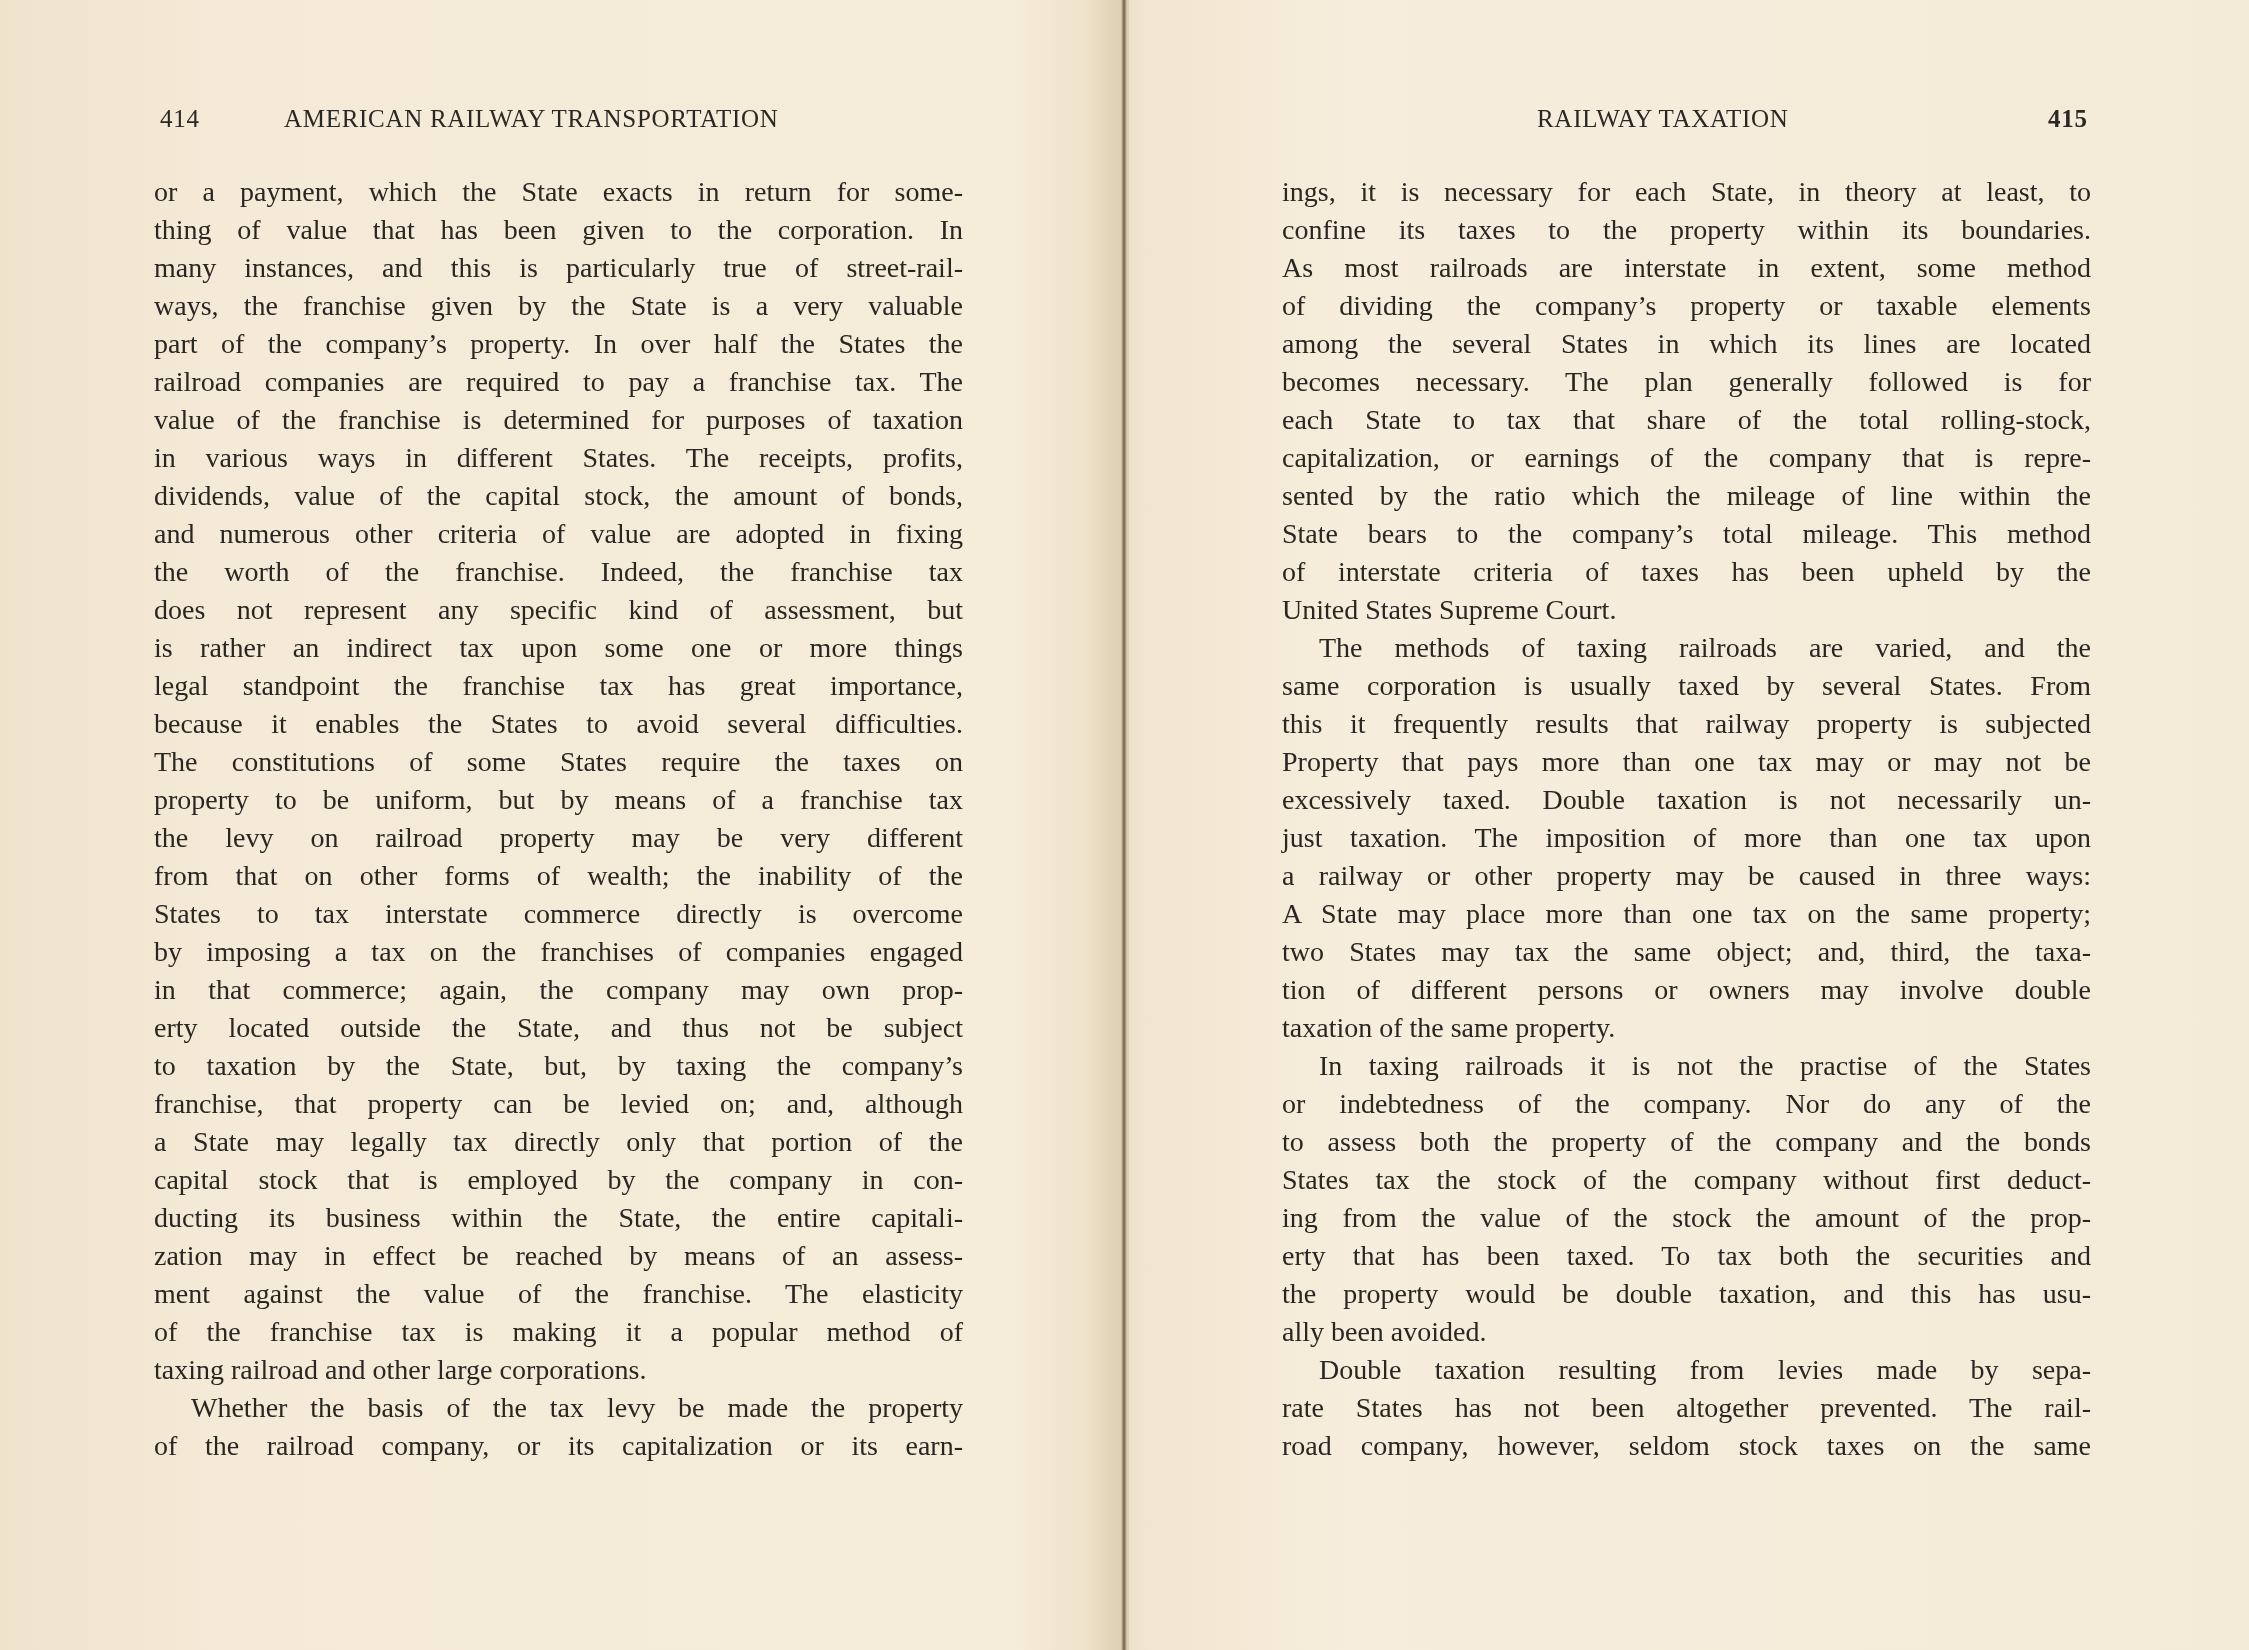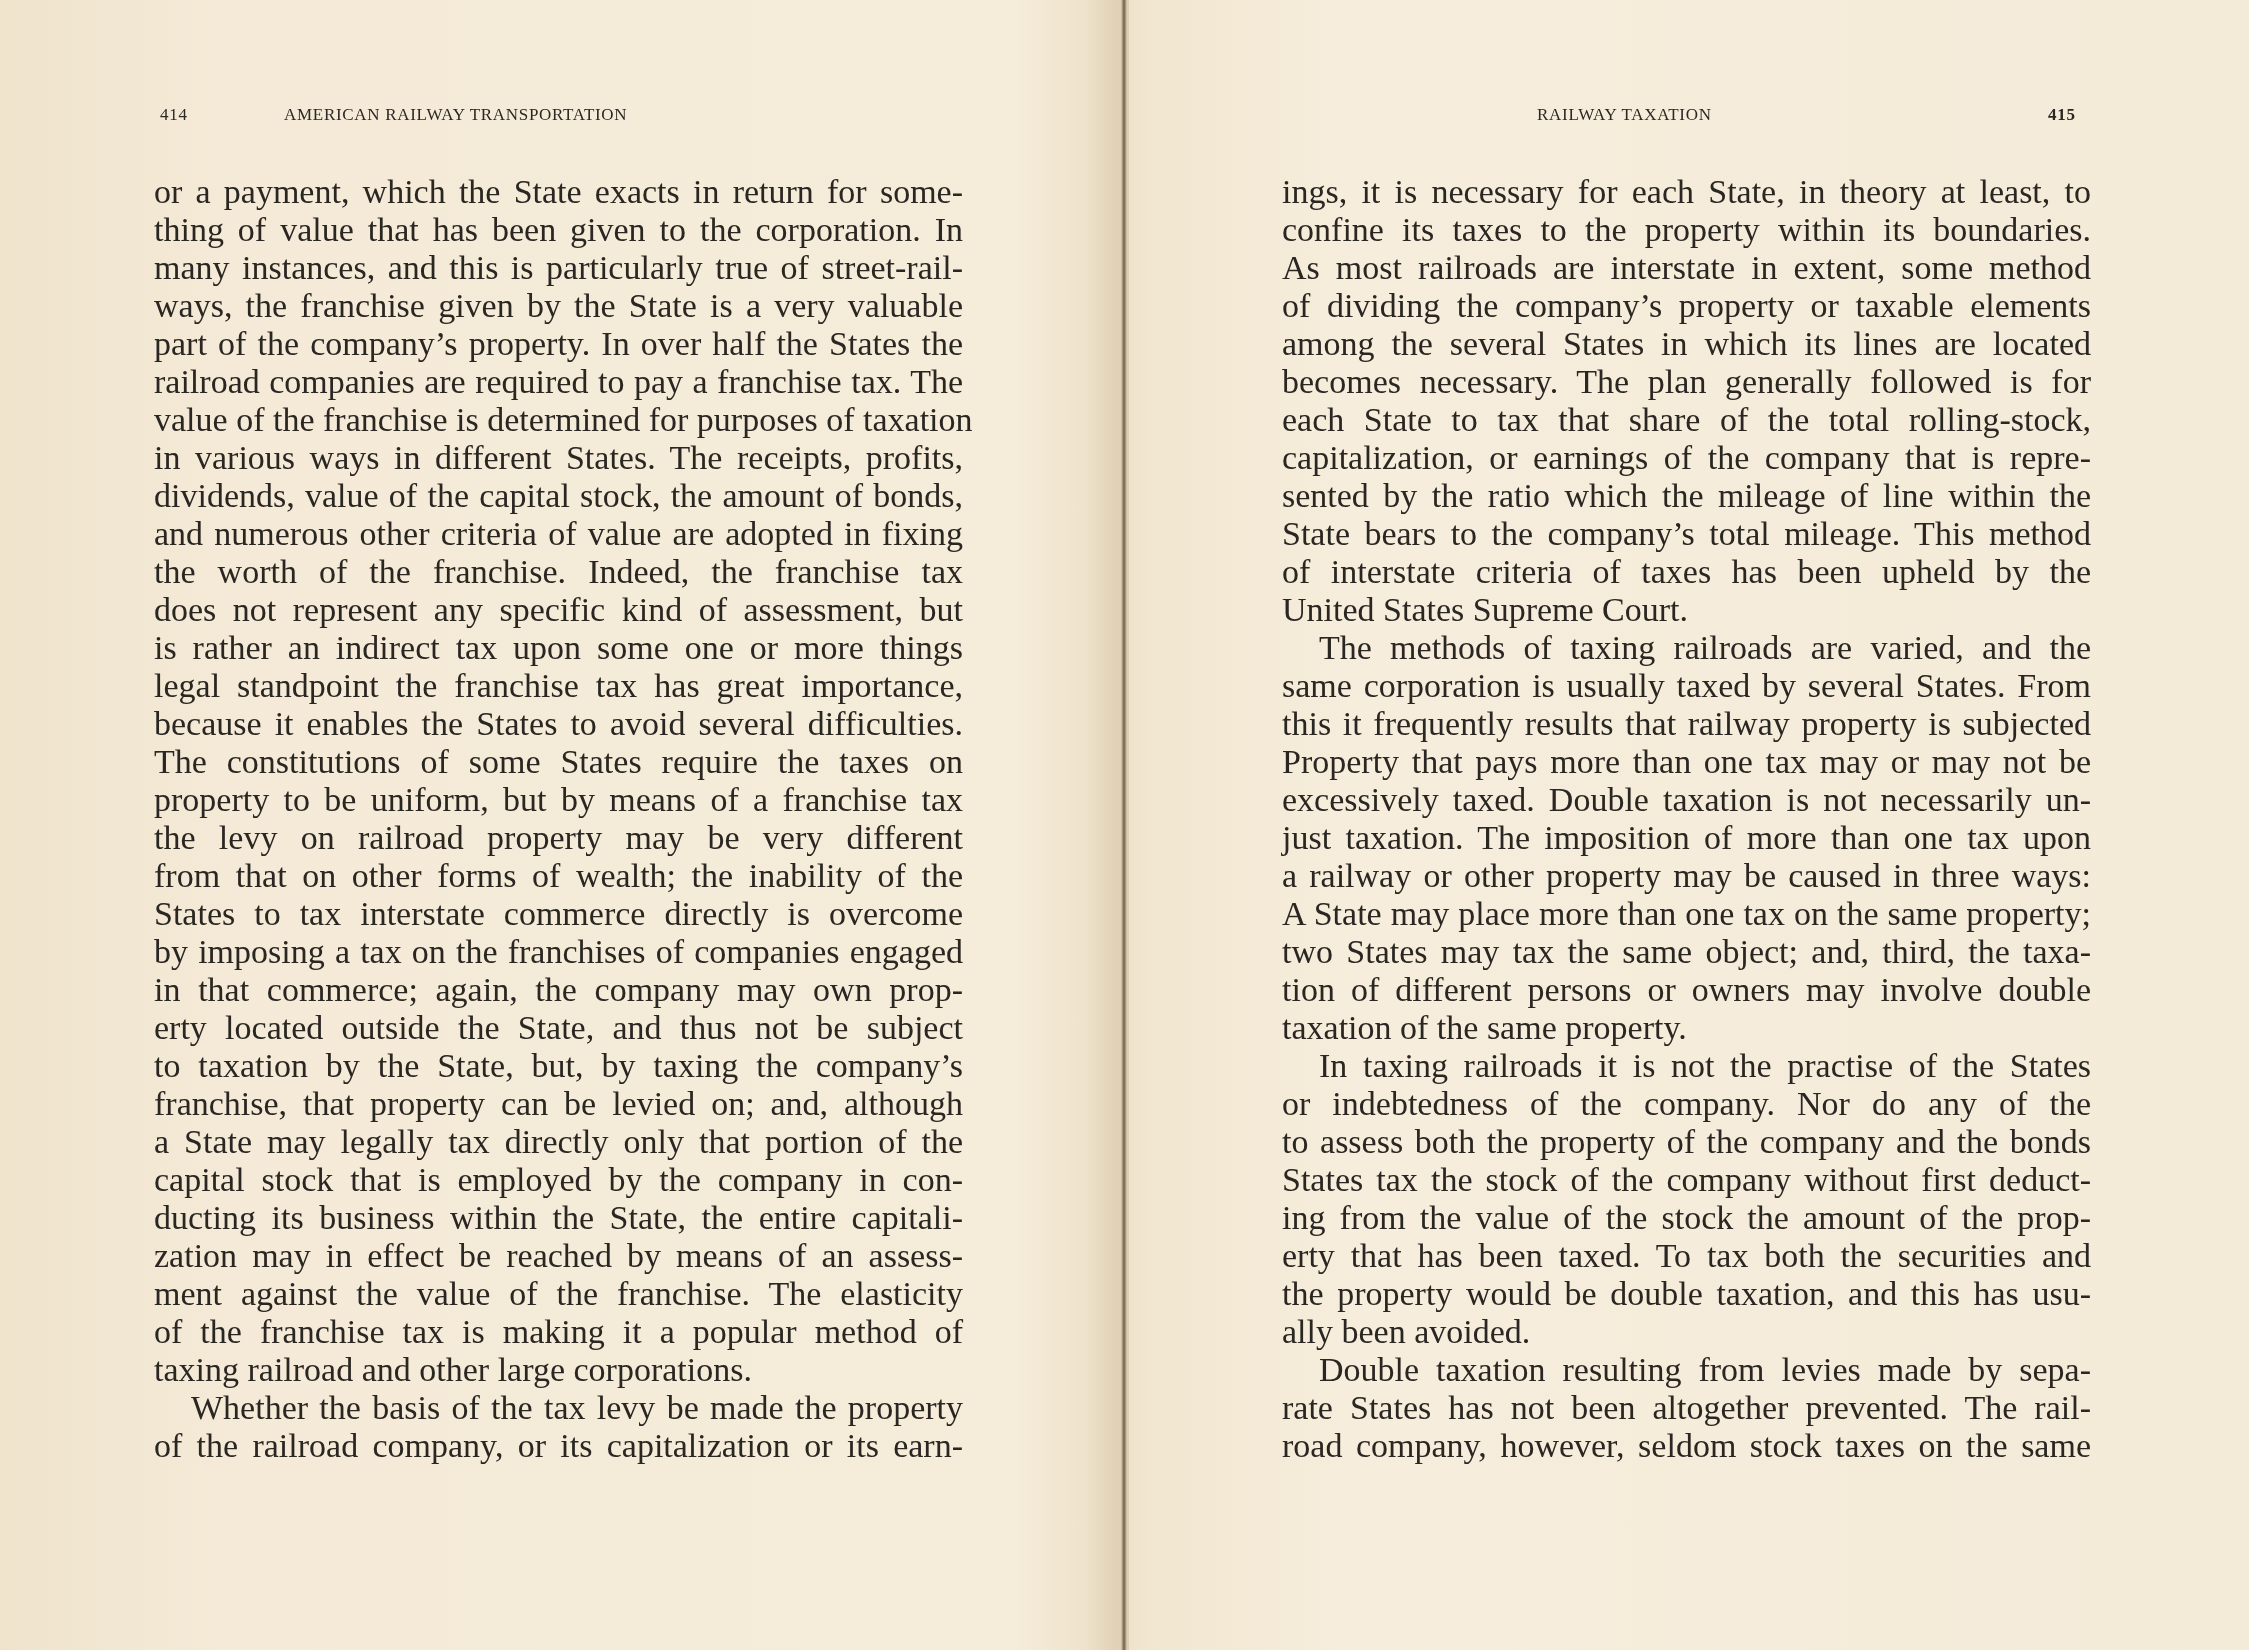--- a/index.html
+++ b/index.html
@@ -41,37 +41,37 @@
       position: absolute;
       top: 0;
       height: 1650px;
     }
     .page-left { left: 0; width: 1121px; }
     .page-right { left: 1127px; width: 988px; }
 
     .running-head {
       position: absolute;
       top: 105px;
-      font-size: 17px;
+      font-size: 25px;
       letter-spacing: 0.7px;
       color: #2b2723;
       white-space: nowrap;
     }
     .page-left .folio { left: 160px; }
     .page-left .head-title { left: 284px; }
     .page-right .head-title { left: 410px; }
     .page-right .folio { left: 2048px; font-weight: bold; }
     .page-right .folio, .page-right .head-title { position: absolute; }
     .page-right .folio { left: 921px; }
 
     .text-block {
       position: absolute;
       top: 173px;
       width: 809px;
-      font-size: 34px;
+      font-size: 28px;
       line-height: 38px;
       text-align: justify;
     }
     .page-left .text-block { left: 154px; }
     .page-right .text-block { left: 155px; }
 
     .line {
       display: block;
       white-space: nowrap;
       text-align-last: justify;

